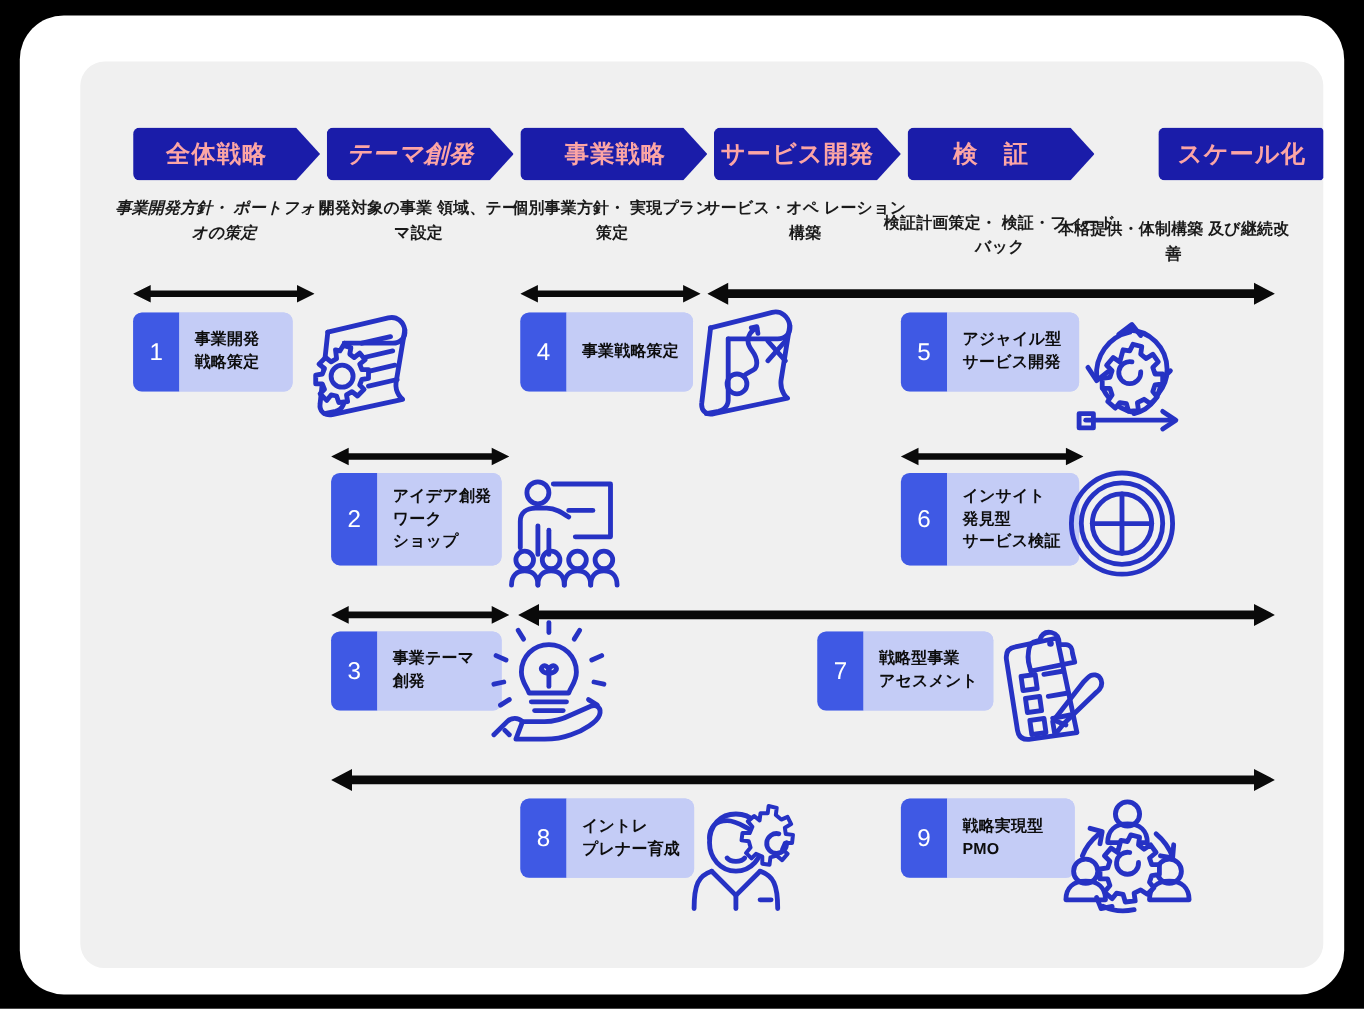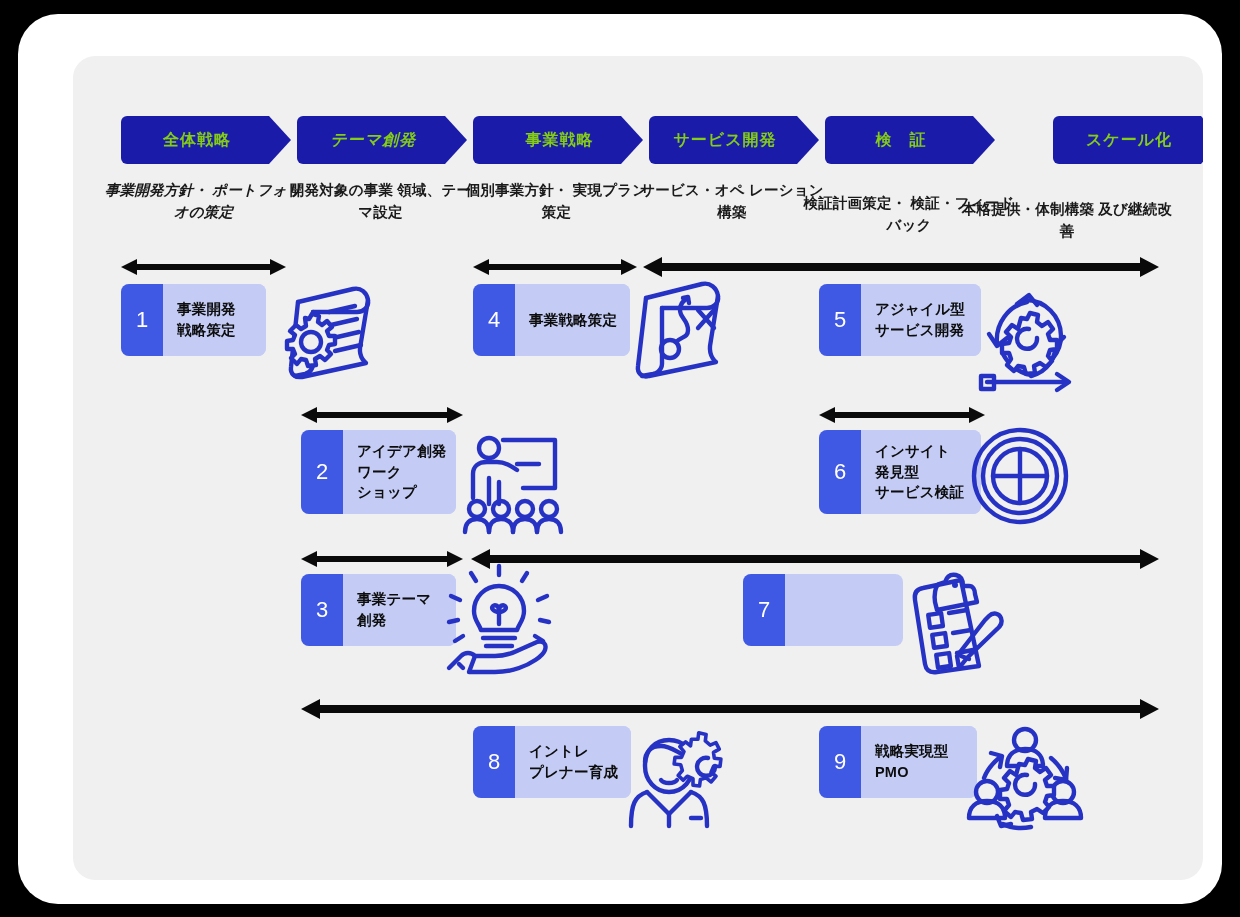--- a/index.html
+++ b/index.html
@@ -23,22 +23,22 @@
     background: #f0f0f0;
     border-radius: 22px;
     overflow: hidden;
   }
 
   
   .chev {
     position: absolute;
     height: 48px;
     background: #1a1ca9;
-    color: #84cc16;
-    font-size: 16px;
+    color: #fca5a5;
+    font-size: 22px;
     font-weight: bold;
     letter-spacing: 1px;
     display: flex;
     align-items: center;
     justify-content: center;
     border-radius: 6px 0 0 6px;
     -webkit-clip-path: polygon(0 0, calc(100% - 22px) 0, 100% 50%, calc(100% - 22px) 100%, 0 100%);
     clip-path: polygon(0 0, calc(100% - 22px) 0, 100% 50%, calc(100% - 22px) 100%, 0 100%);
     padding-right: 18px;
   }
@@ -315,20 +315,24 @@
         <path d="M94 72 L102 77"></path>
         <path d="M8 104 L20 92 C24 88 30 88 34 92"></path>
         <path d="M34 92 L54 92 C62 92 70 90 78 86 L96 78 C102 76 106 80 104 86 C102 92 90 100 78 104 C70 107 62 108 54 108 L28 108 Z"></path>
         <path d="M18 100 L22 104"></path>
       </svg>
     </div>
   </div>
 
   <div class="card" style="left:670px; top:518px; width:160px;">
     <div class="card-num">7</div>
+    <div class="card-body">
+      <div class="card-label">戦略型事業
+アセスメント</div>
+    </div>
     <div class="card-icon" style="left:152px; top:-6px;">
       <svg width="108" height="106" viewBox="0 0 108 106" fill="none" stroke="#2632c4" stroke-width="4.4" stroke-linecap="round" stroke-linejoin="round">
         <path d="M28 20 L66 12 L84 98 L42 104 C35 105 31 102 30 96 L20 32 C19 25 22 21 28 20 Z"></path>
         <path d="M44 16 L50 14 C52 8 56 6 61 7 C66 8 68 12 68 18 L74 18 C78 18 80 22 80 26 L82 34 L42 42 L40 34 C39 28 40 18 44 16 Z"></path>
         <circle cx="60" cy="17" r="3" fill="#2632c4" stroke="none"></circle>
         <rect x="34" y="46" width="13" height="13" transform="rotate(-8 40 52)"></rect>
         <path d="M54 45 L72 42"></path>
         <rect x="38" y="66" width="13" height="13" transform="rotate(-8 44 72)"></rect>
         <path d="M58 65 L76 62"></path>
         <rect x="42" y="86" width="13" height="13" transform="rotate(-8 48 92)"></rect>

